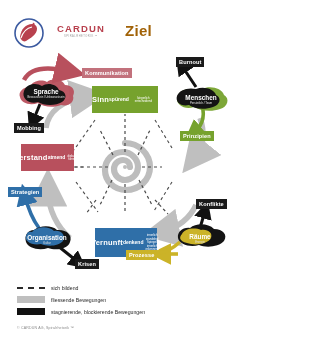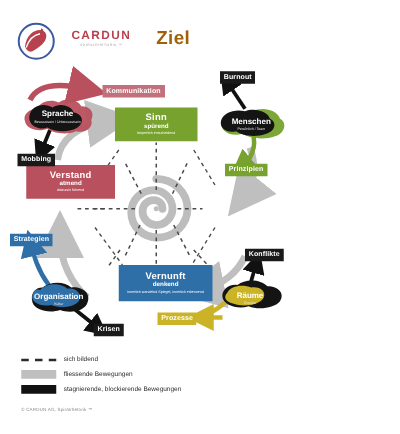--- a/index.html
+++ b/index.html
@@ -68,21 +68,21 @@
     color: #a16207;
     letter-spacing: 0.3px;
   }
   
   .node {
     position: absolute;
     box-sizing: border-box;
     text-align: center;
     color: #ffffff;
     display: flex;
-    flex-direction: column;
+    flex-direction: row;
     align-items: center;
     justify-content: center;
     line-height: 1.05;
   }
   .node .t1 {
     font-size: 7.5px;
     font-weight: bold;
     letter-spacing: 0.2px;
   }
   .node .t2 {
@@ -90,23 +90,23 @@
     font-weight: bold;
     margin-top: 0.5px;
   }
   .node .t3 {
     font-size: 2.9px;
     margin-top: 1px;
     line-height: 3.4px;
     padding: 0 2px;
   }
   #node-sinn   { left: 92px;  top: 86px;  width: 66px; height: 27px; background: #76a22d; }
-  #node-verstand { left: 21px; top: 132px; width: 71px; height: 27px; background: #b8505d; }
+  #node-verstand { left: 21px; top: 144px; width: 53px; height: 27px; background: #b8505d; }
   #node-mental { left: 162px; top: 148px; width: 55px; height: 30px; background: #cbb328; }
-  #node-vernunft { left: 95px; top: 212px; width: 75px; height: 29px; background: #2f6fa8; }
+  #node-vernunft { left: 95px; top: 228px; width: 62px; height: 29px; background: #2f6fa8; }
 
   
   .tag {
     position: absolute;
     box-sizing: border-box;
     font-size: 5.6px;
     font-weight: bold;
     color: #ffffff;
     display: flex;
     align-items: center;

